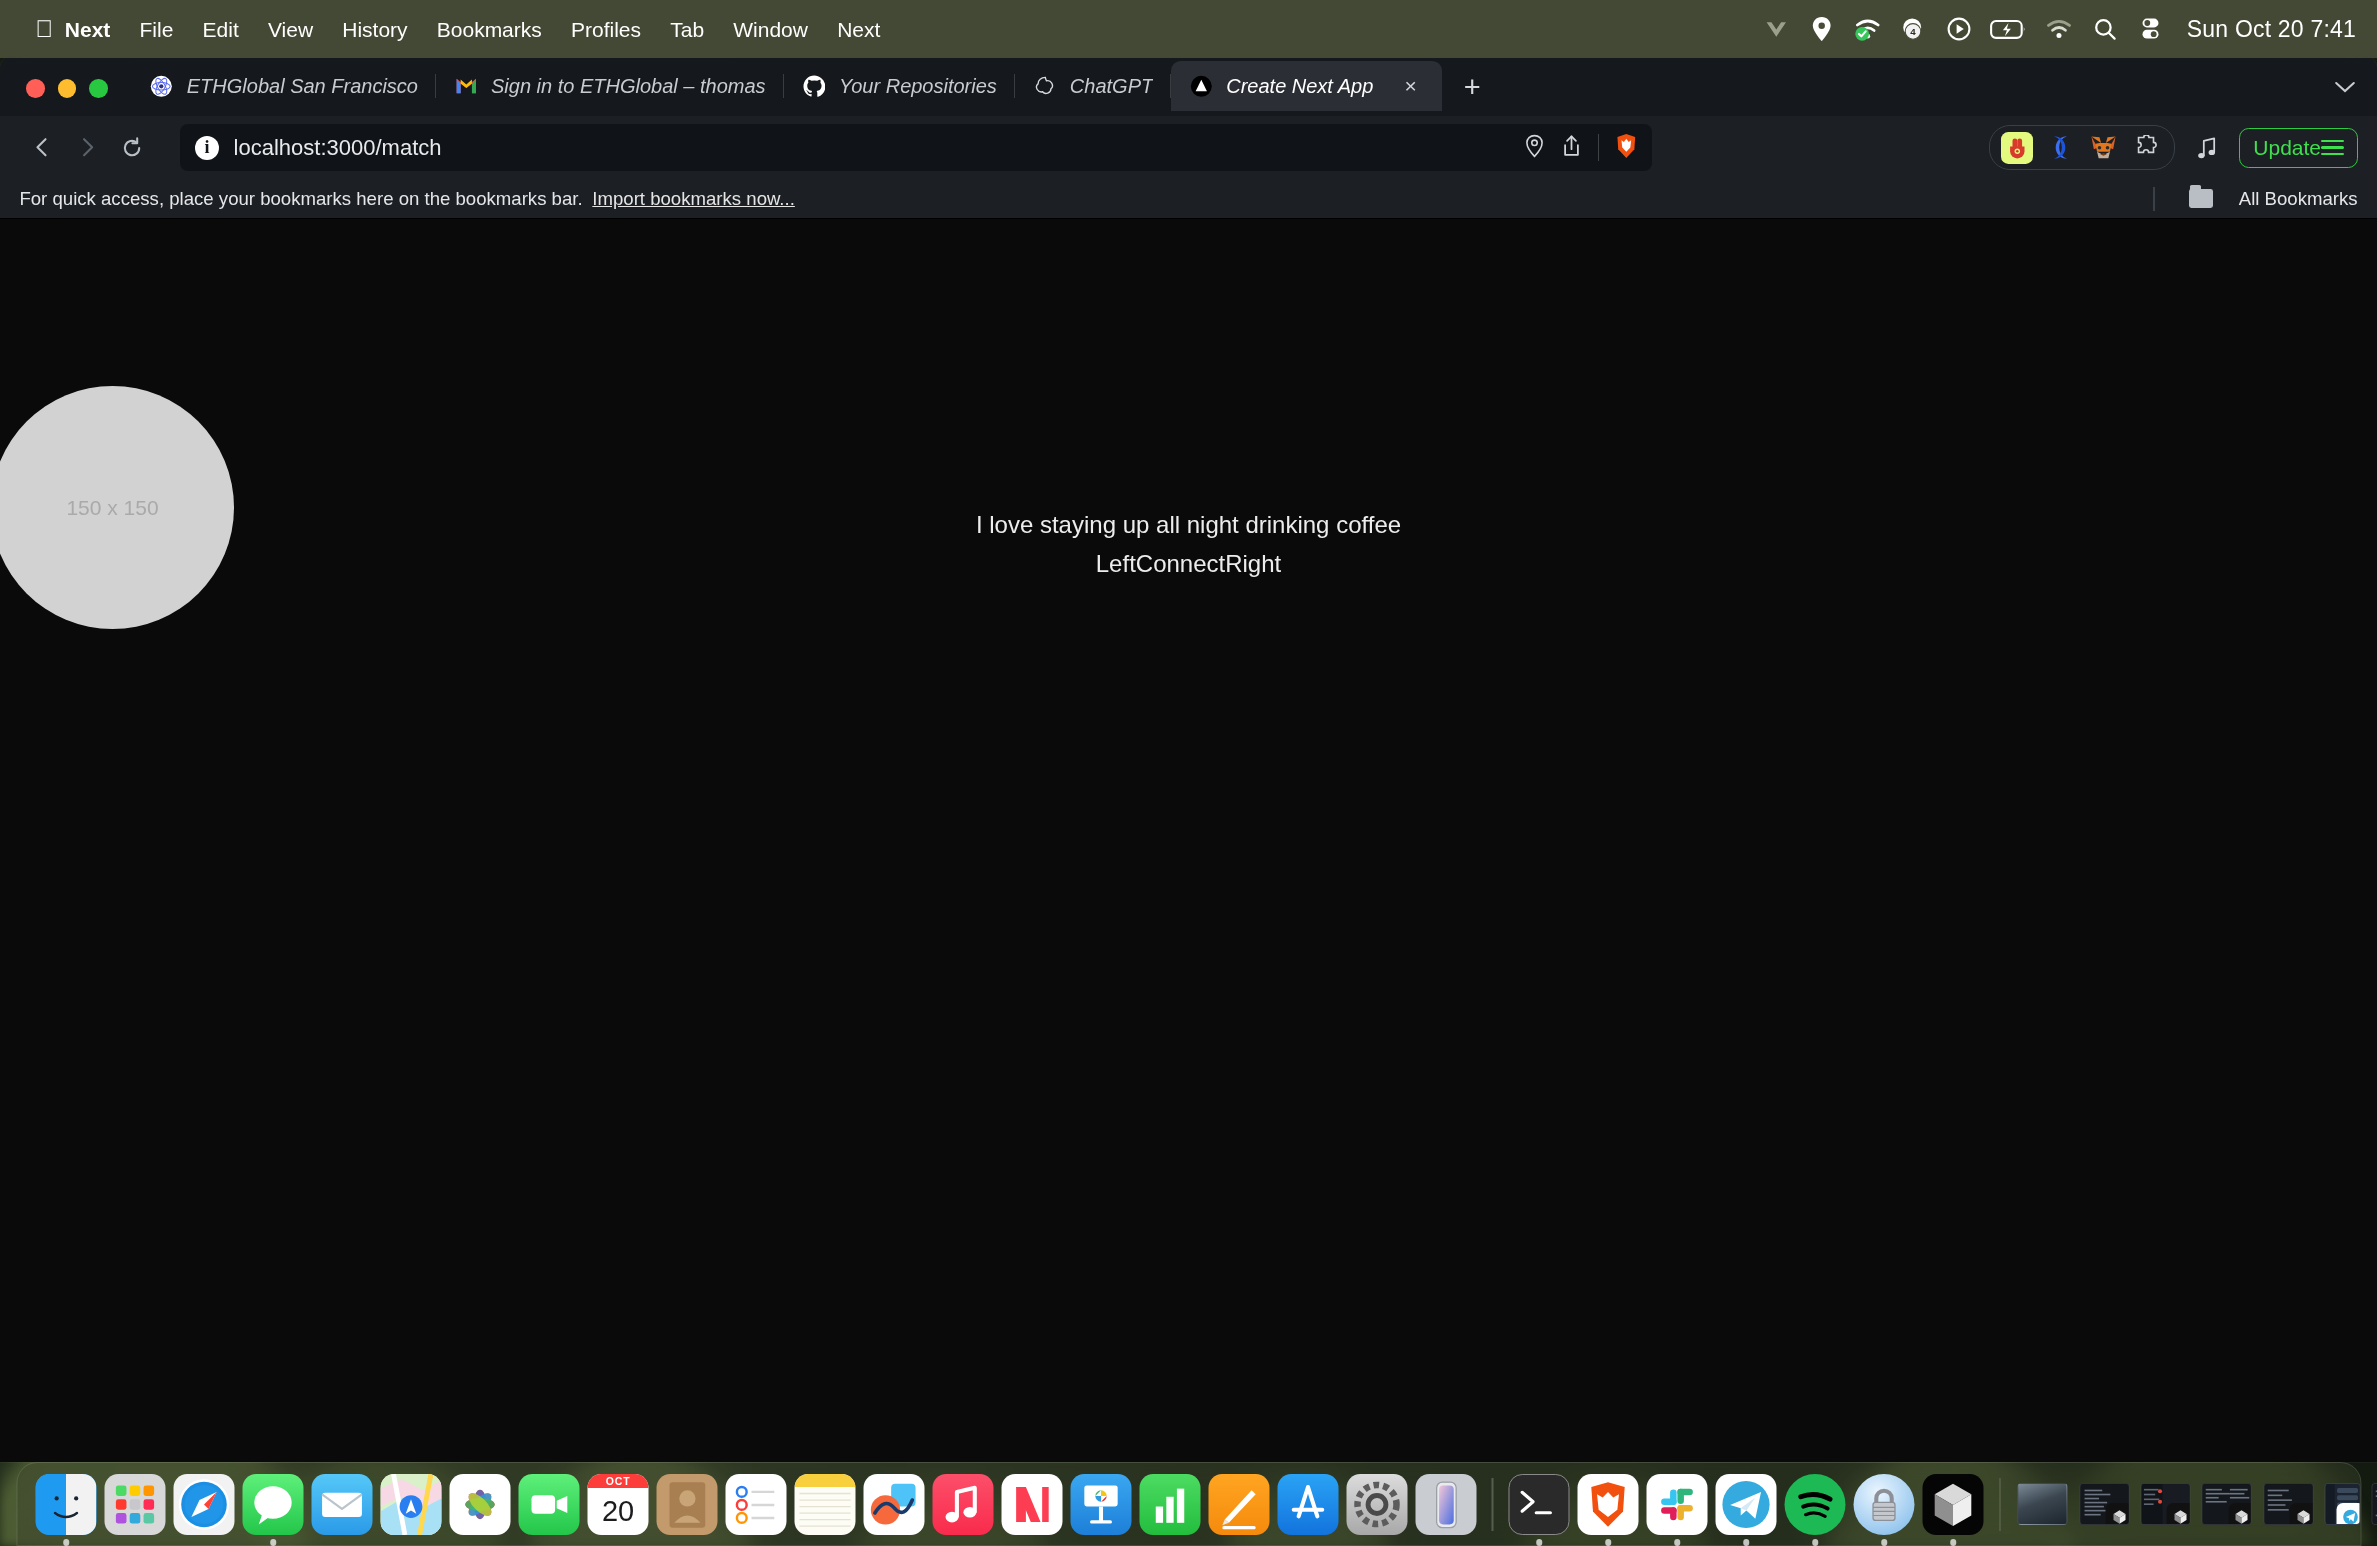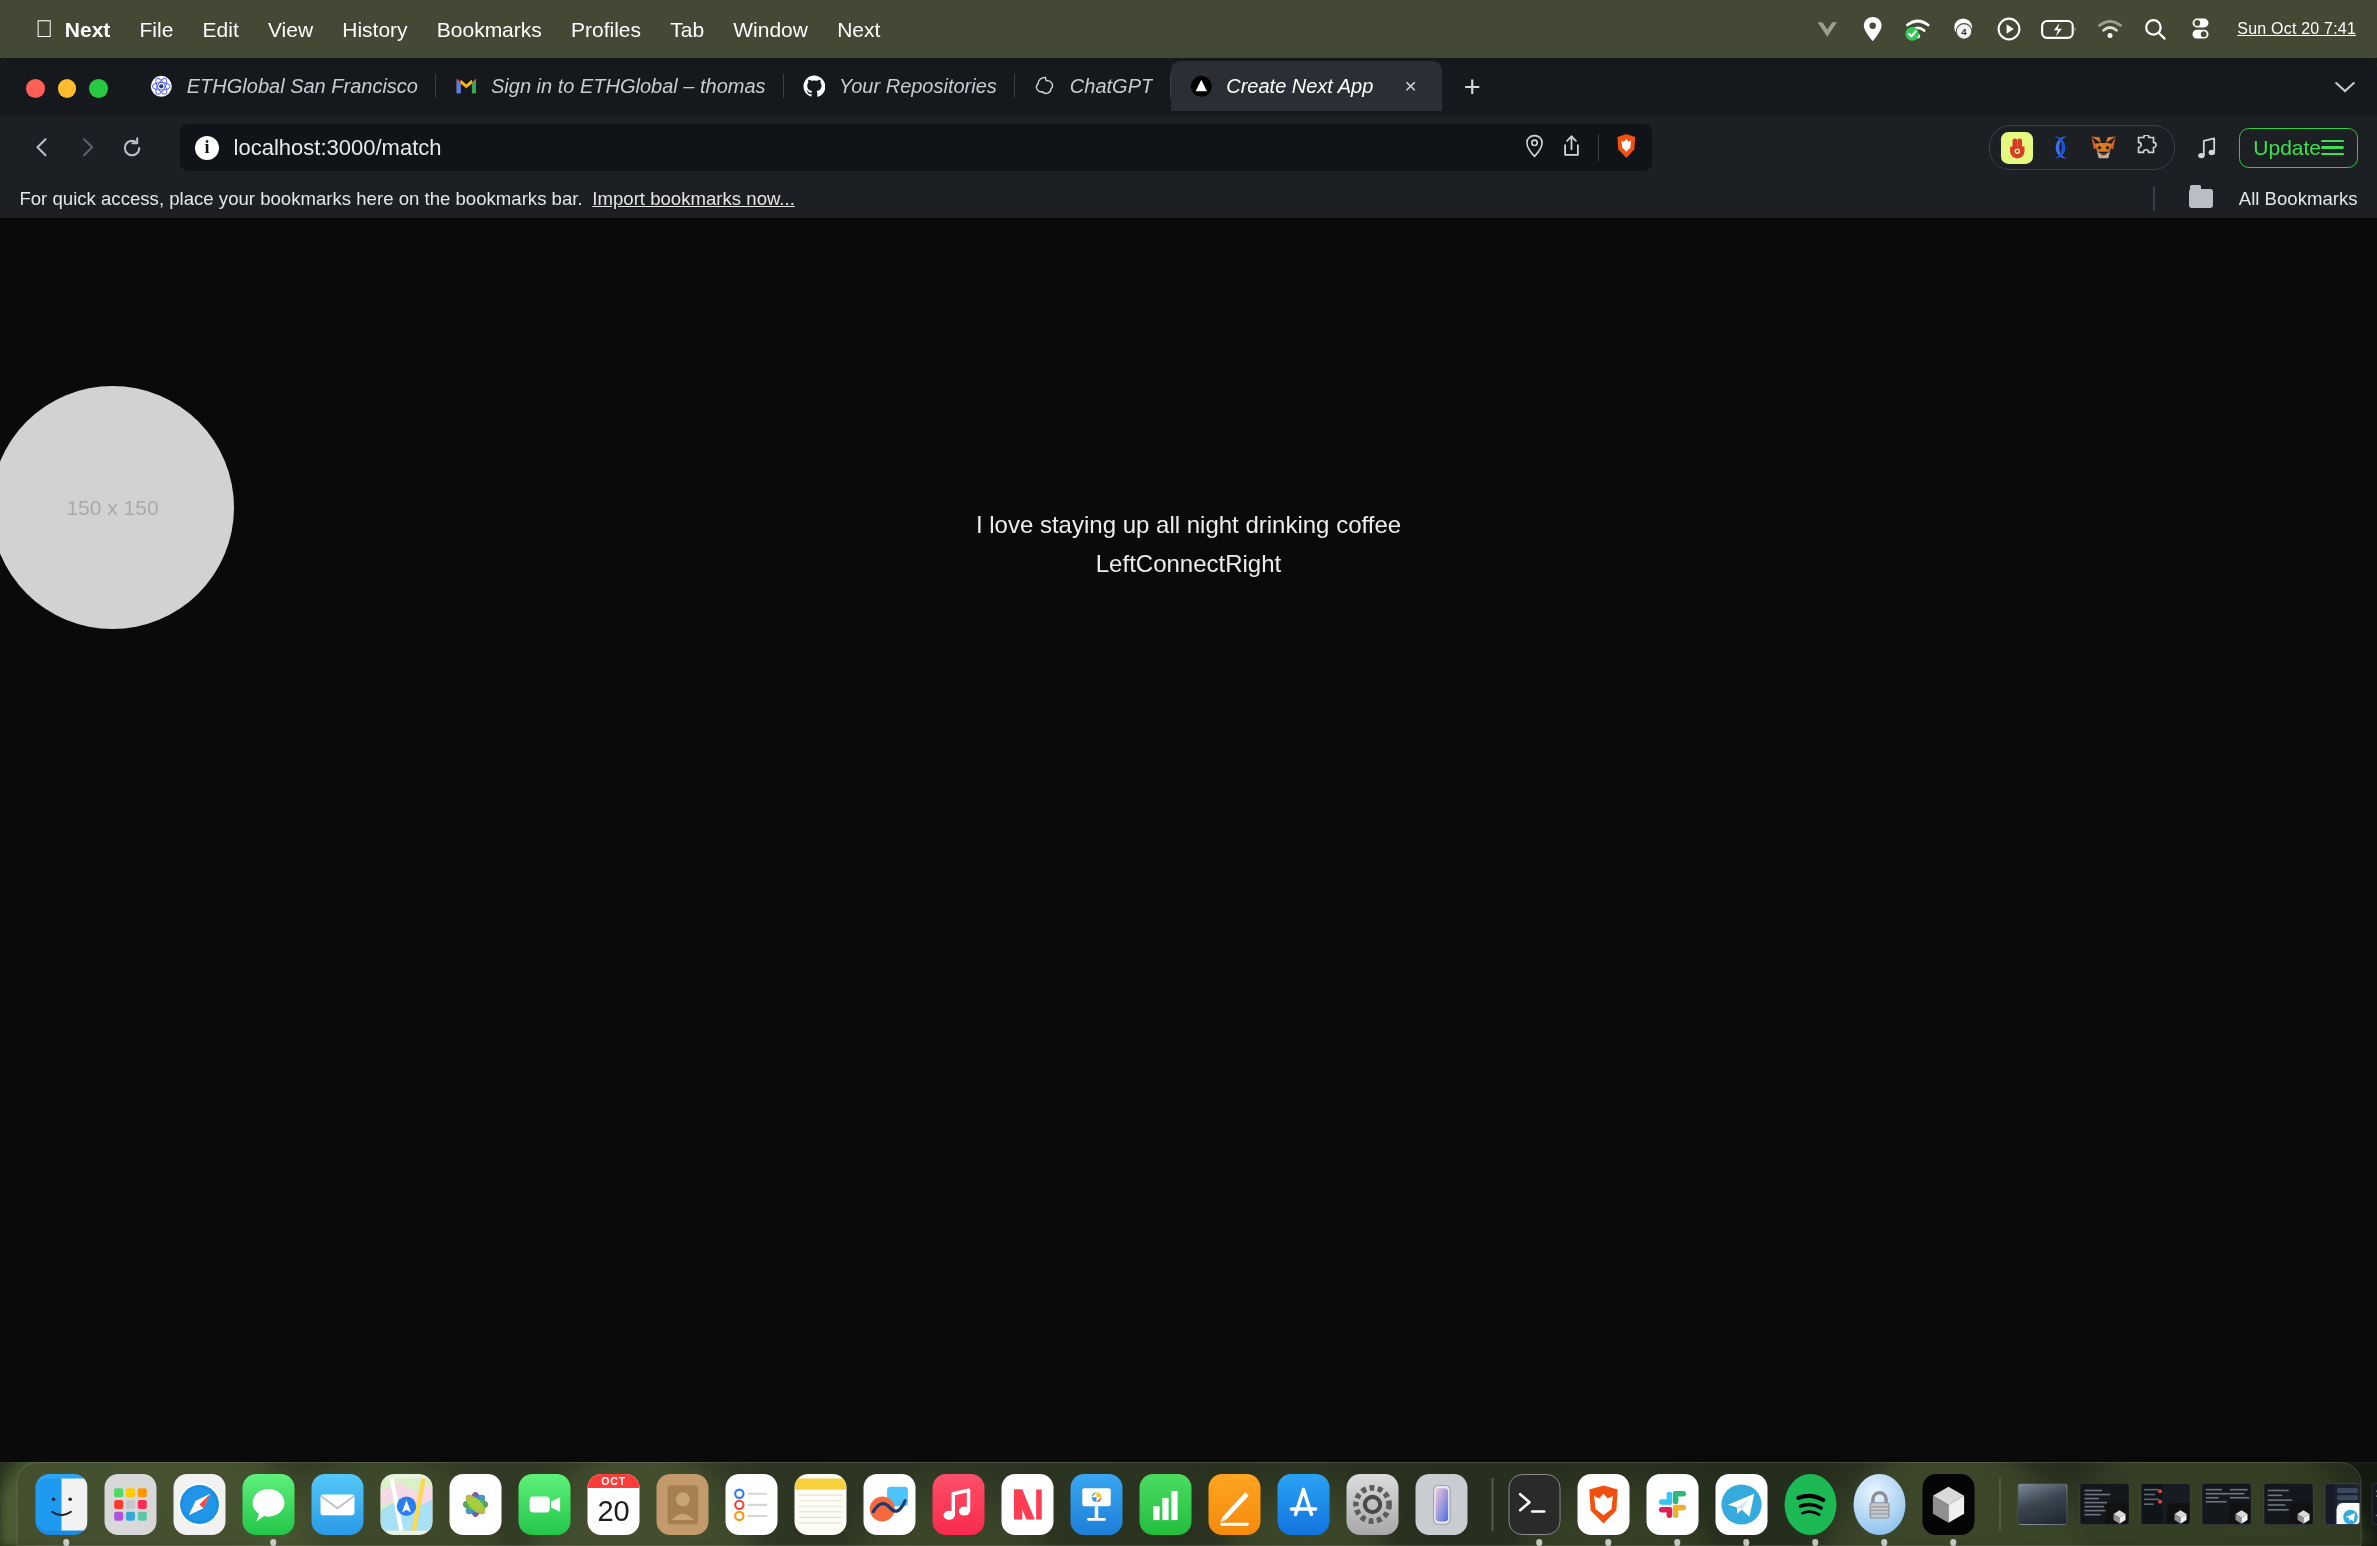--- a/index.html
+++ b/index.html
@@ -47,21 +47,21 @@
   }
   #menubar .left { display:flex; align-items:center; gap:0; padding-left:21px; }
   #menubar .mi { padding:0 14.6px; line-height:1; white-space:nowrap; cursor:default; }
   #menubar .mi.bold { font-weight:700; }
   .apple-logo { width:27.5px; text-align:center; font-size:24px; line-height:1; }
   #menubar .right {
     margin-left:auto; display:flex; align-items:center; gap:18px; padding-right:21px;
   }
   .tray-icon { width:27.5px; height:27.5px; display:flex; align-items:center; justify-content:center; }
   .tray-icon svg { display:block; }
-  #clock { font-size:16px; letter-spacing:0.2px; white-space:nowrap; padding-left:4.9px;text-decoration:underline; }
+  #clock { font-size:23px; letter-spacing:0.2px; white-space:nowrap; padding-left:4.9px; }
 
   
   #browser {
     position:absolute; left:0; top:55px; width:2377px; height:1407px;
     background:#1c1f23;
     border-radius:14.6px 14.6px 0 0;
     overflow:hidden;
     box-shadow: 0 0 0 0.8px rgba(255,255,255,.06);
     z-index: 20;
   }
@@ -158,21 +158,21 @@
     position:absolute; left:50%; transform:translateX(-50%);
     bottom:0; width:2345px; height:84px;
     background:rgba(58,65,44,.42);
     backdrop-filter: blur(21px);
     border:0.8px solid rgba(255,255,255,.13);
     border-radius:21px 21px 0 0;
     display:flex; align-items:center; padding:0 14.6px; gap:0;
     z-index:30;
   }
   .dock-item { width:61px; height:61px; margin:0 4px; position:relative; flex:0 0 auto; }
-  .dock-icon { width:52px; height:61px; border-radius:13.7px; overflow:hidden; position:relative;
+  .dock-icon { width:61px; height:61px; border-radius:13.7px; overflow:hidden; position:relative;
                display:flex; align-items:center; justify-content:center; font-size:34px; color:#fff; }
   .dot { position:absolute; bottom:-11.3px; left:50%; transform:translateX(-50%);
          width:6.5px; height:6.5px; border-radius:50%; background:rgba(255,255,255,.72); }
   .dock-sep { width:1.6px; height:53px; background:rgba(255,255,255,.22); margin:0 11.3px; flex:0 0 auto; }
   .mini { width:50px; height:42px; margin:0 5.7px; border-radius:4px; position:relative; flex:0 0 auto;
           background:#20242a; overflow:hidden; border:0.8px solid rgba(255,255,255,.12); }
   .mini .badge { position:absolute; right:-4.9px; bottom:-6.5px; width:27.5px; height:27.5px; border-radius:6.5px;
                  background:#111; display:flex; align-items:center; justify-content:center; }
 </style>
 </head>

